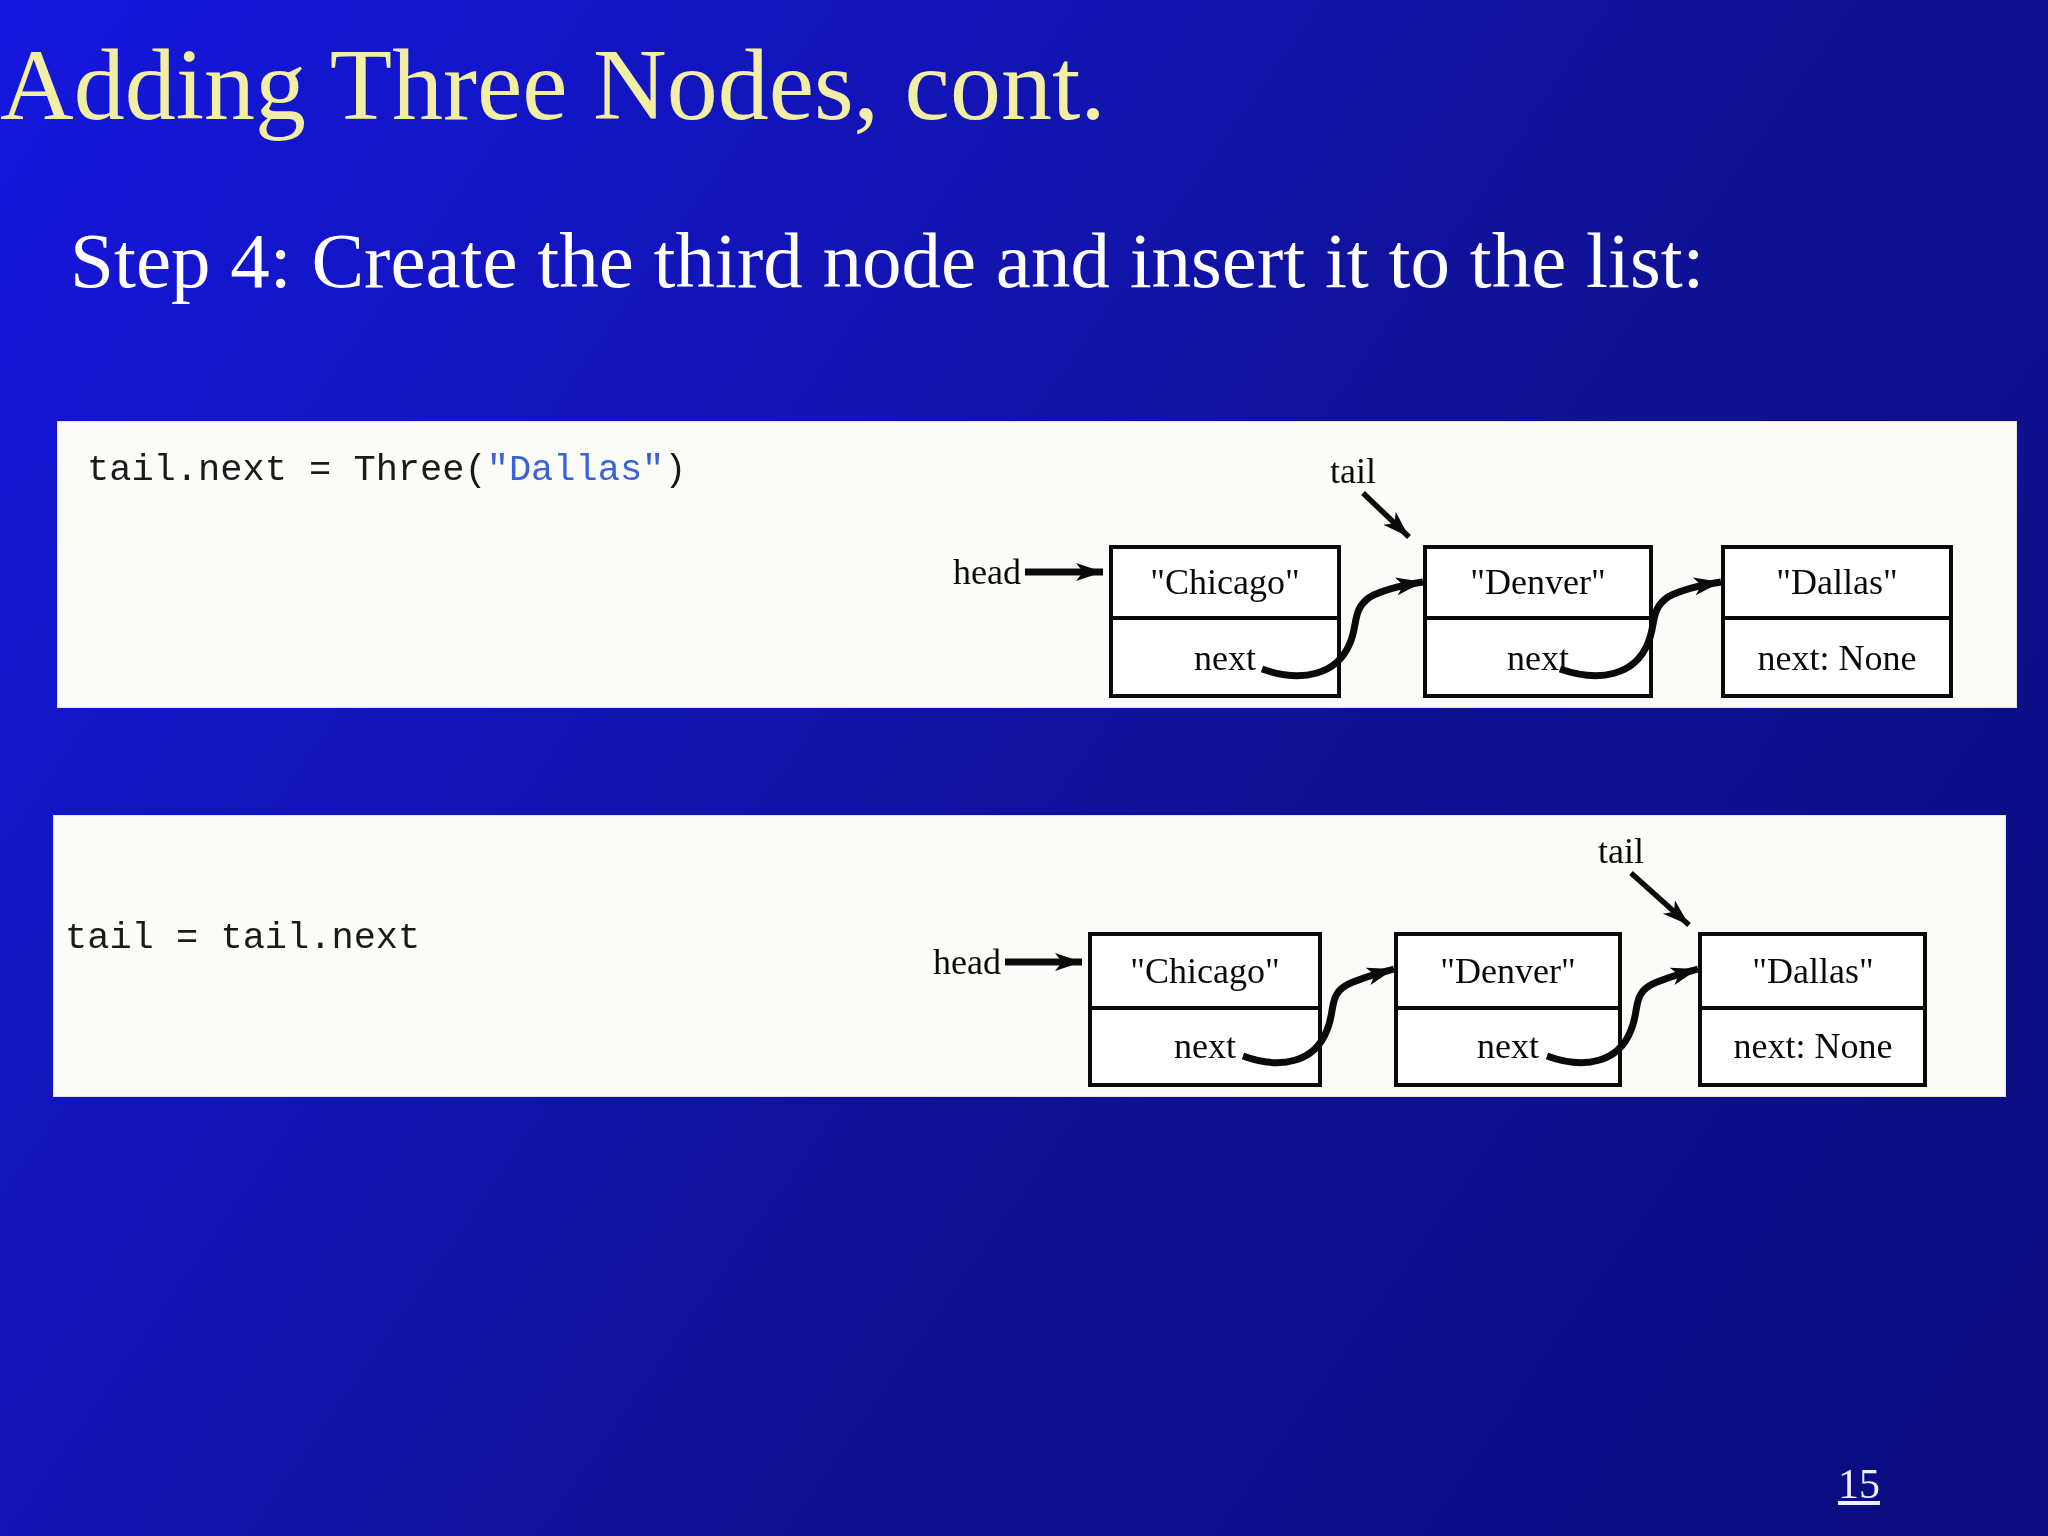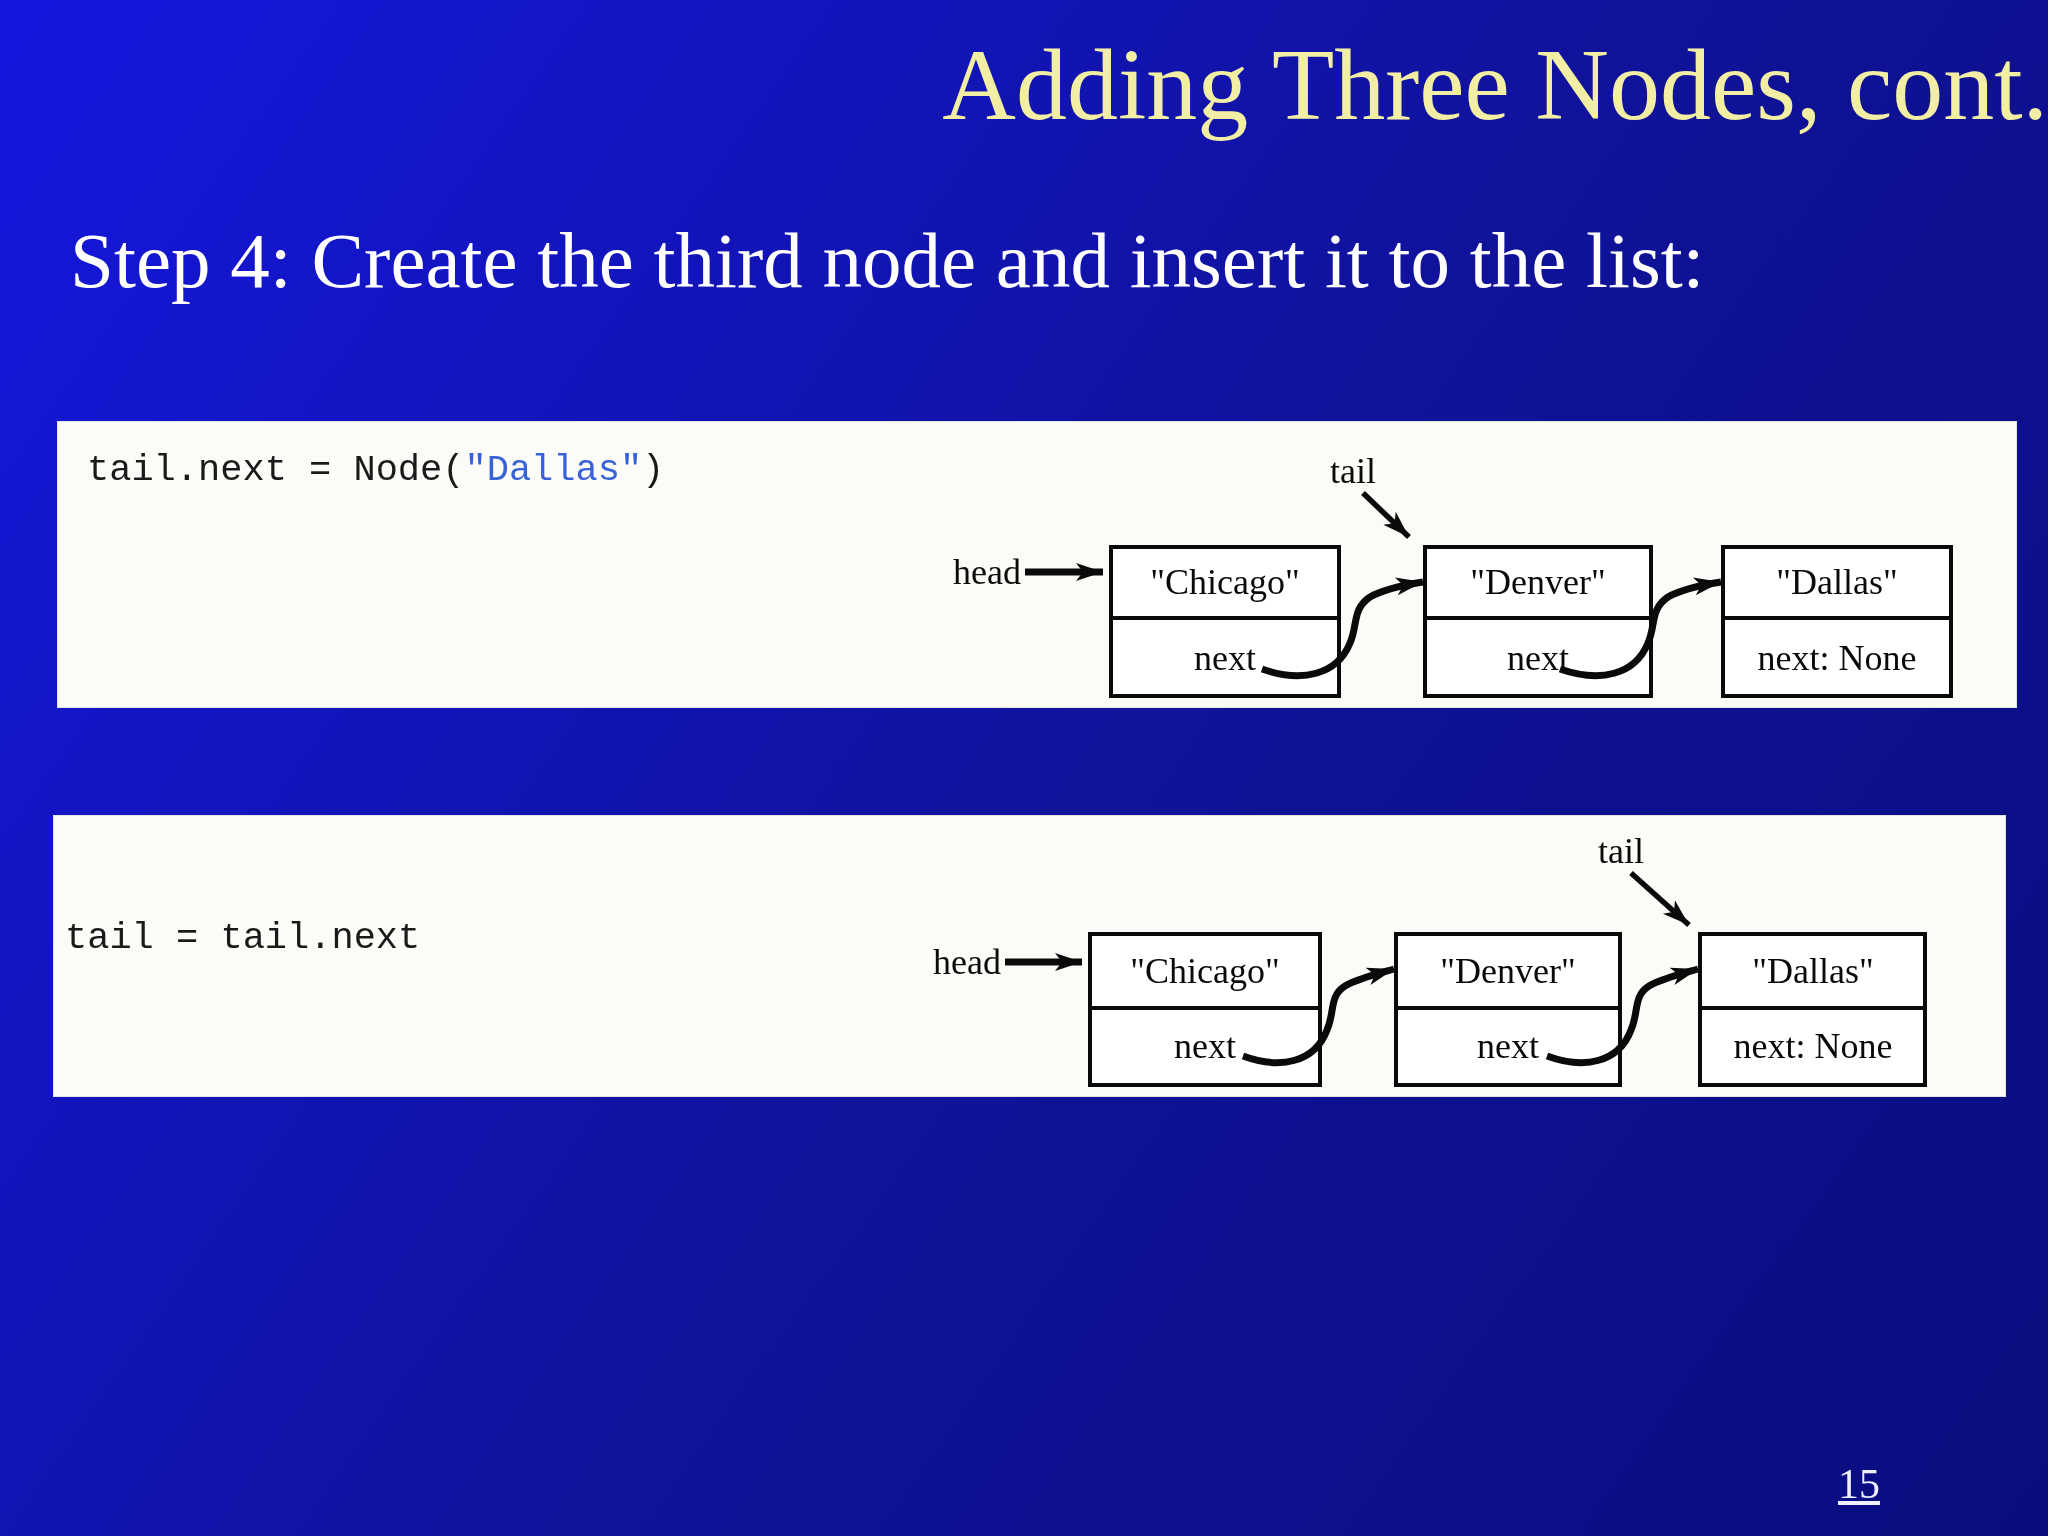--- a/index.html
+++ b/index.html
@@ -3,21 +3,21 @@
 <meta charset="utf-8">
 <style>
   html,body { margin:0; padding:0; }
   body {
     width:2048px; height:1536px; position:relative; overflow:hidden;
     background: linear-gradient(125deg, #1517de 0%, #101298 55%, #0a0c7e 100%);
     font-family: "Liberation Serif", serif;
   }
   .title {
     position:absolute; top:26px; left:0; width:100%;
-    text-align:right; font-size:102px; color:#f2eea4; white-space:nowrap;
+    text-align:left; font-size:102px; color:#f2eea4; white-space:nowrap;
   }
   .subtitle {
     position:absolute; top:216px; left:70px;
     font-size:79px; color:#ffffff; white-space:nowrap;
   }
   .panel {
     position:absolute; background:#fbfbf8;
     box-shadow: inset 0 0 0 1px #e3e3e3;
   }
   .panel1 { left:57px; top:421px; width:1960px; height:287px; }
@@ -42,21 +42,21 @@
 </style>
 </head>
 <body>
 
 <div class="slide">
 
   <div class="title">Adding Three Nodes, cont.</div>
   <div class="subtitle">Step 4: Create the third node and insert it to the list:</div>
 
   <div class="panel panel1">
-    <div class="code"><span>tail.next = Node(</span><span class="str">"Dallas"</span><span>)</span></div>
+    <div class="code"><span>tail.next = Three(</span><span class="str">"Dallas"</span><span>)</span></div>
 
     <svg class="diagram" width="1960" height="287" viewBox="0 0 1960 287">
       <defs>
         <marker id="ah1" markerUnits="userSpaceOnUse" markerWidth="28" markerHeight="22" refX="27" refY="11" orient="auto">
           <path d="M0,2 L27,11 L0,20 L7,11 Z" fill="#0a0a0a"></path>
         </marker>
       </defs>
 
       <text class="dtext" x="964" y="163" text-anchor="end">head</text>
       <line class="arrow" x1="968" y1="151" x2="1046" y2="151" stroke-width="7" marker-end="url(#ah1)"></line>

